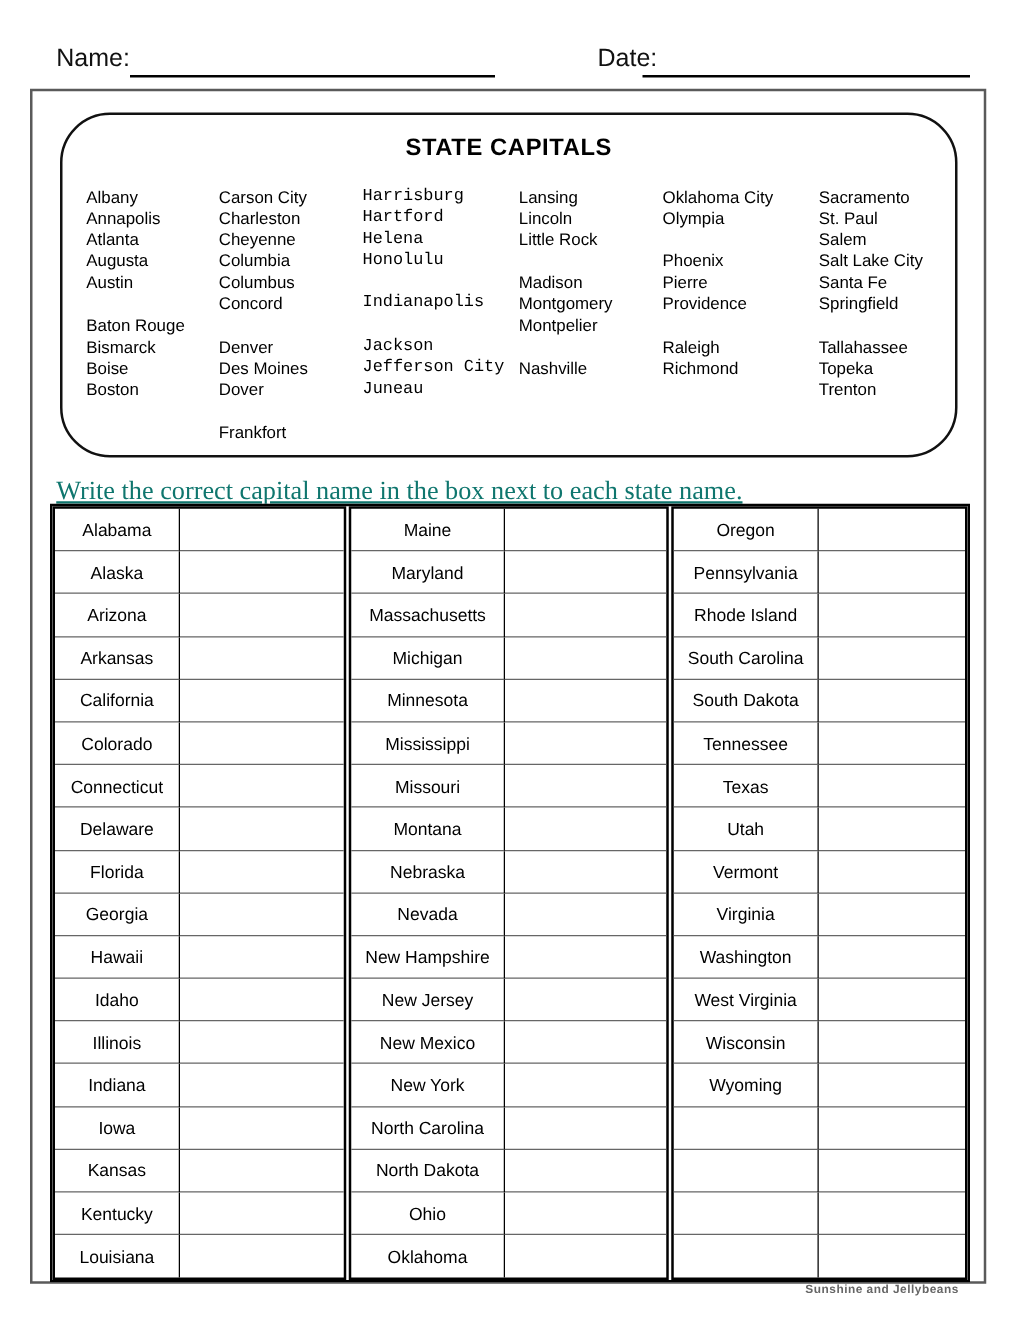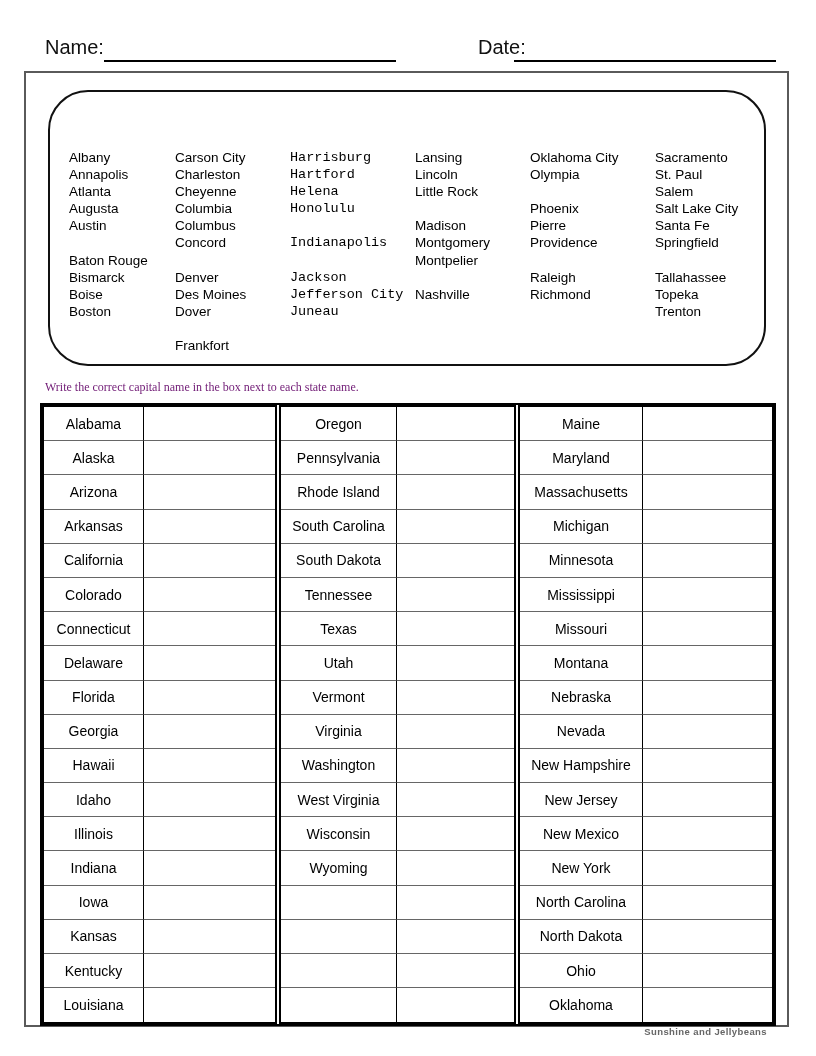--- a/index.html
+++ b/index.html
@@ -28,21 +28,21 @@
     text-align:center;margin-top:16px;font-size:19px;font-weight:700;
     letter-spacing:0.5px;
   }
   .wb-columns{position:absolute;left:0;top:57px;width:100%;height:210px;}
   .wb-col{position:absolute;top:0;}
   .wb-line{height:17.1px;font-size:13.5px;line-height:17.1px;white-space:nowrap;}
 
   
   .instruction{
     position:absolute;left:45px;top:380px;
-    font-family:"Liberation Serif", serif;font-size:12px;color:#701a75;
+    font-family:"Liberation Serif", serif;font-size:21px;color:#0f766e;text-decoration:underline;
   }
 
   
   .answer-table{
     position:absolute;left:40px;top:403px;
     display:flex;gap:2px;border:2px solid #000;background:#fff;
   }
   .group{
     display:grid;grid-auto-rows:34.2px;border:2px solid #000;background:#fff;
   }
@@ -66,20 +66,21 @@
 <div class="name-date">
   <span class="nd-label" style="left:45px;top:0;">Name:</span>
   <span class="nd-rule" style="left:104px;top:24px;width:292px;"></span>
   <span class="nd-label" style="left:478px;top:0;">Date:</span>
   <span class="nd-rule" style="left:514px;top:24px;width:262px;"></span>
 </div>
 
 <div class="page-frame"></div>
 
 <div class="word-bank">
+  <div class="wb-title">STATE CAPITALS</div>
   <div class="wb-columns" id="wb-columns">
       <div class="wb-col" style="left: 19px;">
         <div class="wb-line">Albany</div>
         <div class="wb-line">Annapolis</div>
         <div class="wb-line">Atlanta</div>
         <div class="wb-line">Augusta</div>
         <div class="wb-line">Austin</div>
         <div class="wb-line"></div>
         <div class="wb-line">Baton Rouge</div>
         <div class="wb-line">Bismarck</div>
@@ -195,20 +196,58 @@
       <div class="cell answer"></div>
       <div class="cell state">Iowa</div>
       <div class="cell answer"></div>
       <div class="cell state">Kansas</div>
       <div class="cell answer"></div>
       <div class="cell state">Kentucky</div>
       <div class="cell answer"></div>
       <div class="cell state">Louisiana</div>
       <div class="cell answer"></div>
     </div>
+    <div class="group" style="grid-template-columns: 123px 129px;">
+      <div class="cell state">Maine</div>
+      <div class="cell answer"></div>
+      <div class="cell state">Maryland</div>
+      <div class="cell answer"></div>
+      <div class="cell state">Massachusetts</div>
+      <div class="cell answer"></div>
+      <div class="cell state">Michigan</div>
+      <div class="cell answer"></div>
+      <div class="cell state">Minnesota</div>
+      <div class="cell answer"></div>
+      <div class="cell state">Mississippi</div>
+      <div class="cell answer"></div>
+      <div class="cell state">Missouri</div>
+      <div class="cell answer"></div>
+      <div class="cell state">Montana</div>
+      <div class="cell answer"></div>
+      <div class="cell state">Nebraska</div>
+      <div class="cell answer"></div>
+      <div class="cell state">Nevada</div>
+      <div class="cell answer"></div>
+      <div class="cell state">New Hampshire</div>
+      <div class="cell answer"></div>
+      <div class="cell state">New Jersey</div>
+      <div class="cell answer"></div>
+      <div class="cell state">New Mexico</div>
+      <div class="cell answer"></div>
+      <div class="cell state">New York</div>
+      <div class="cell answer"></div>
+      <div class="cell state">North Carolina</div>
+      <div class="cell answer"></div>
+      <div class="cell state">North Dakota</div>
+      <div class="cell answer"></div>
+      <div class="cell state">Ohio</div>
+      <div class="cell answer"></div>
+      <div class="cell state">Oklahoma</div>
+      <div class="cell answer"></div>
+    </div>
     <div class="group" style="grid-template-columns: 116px 117px;">
       <div class="cell state">Oregon</div>
       <div class="cell answer"></div>
       <div class="cell state">Pennsylvania</div>
       <div class="cell answer"></div>
       <div class="cell state">Rhode Island</div>
       <div class="cell answer"></div>
       <div class="cell state">South Carolina</div>
       <div class="cell answer"></div>
       <div class="cell state">South Dakota</div>
@@ -233,53 +272,15 @@
       <div class="cell answer"></div>
       <div class="cell state"></div>
       <div class="cell answer"></div>
       <div class="cell state"></div>
       <div class="cell answer"></div>
       <div class="cell state"></div>
       <div class="cell answer"></div>
       <div class="cell state"></div>
       <div class="cell answer"></div>
     </div>
-    <div class="group" style="grid-template-columns: 123px 129px;">
-      <div class="cell state">Maine</div>
-      <div class="cell answer"></div>
-      <div class="cell state">Maryland</div>
-      <div class="cell answer"></div>
-      <div class="cell state">Massachusetts</div>
-      <div class="cell answer"></div>
-      <div class="cell state">Michigan</div>
-      <div class="cell answer"></div>
-      <div class="cell state">Minnesota</div>
-      <div class="cell answer"></div>
-      <div class="cell state">Mississippi</div>
-      <div class="cell answer"></div>
-      <div class="cell state">Missouri</div>
-      <div class="cell answer"></div>
-      <div class="cell state">Montana</div>
-      <div class="cell answer"></div>
-      <div class="cell state">Nebraska</div>
-      <div class="cell answer"></div>
-      <div class="cell state">Nevada</div>
-      <div class="cell answer"></div>
-      <div class="cell state">New Hampshire</div>
-      <div class="cell answer"></div>
-      <div class="cell state">New Jersey</div>
-      <div class="cell answer"></div>
-      <div class="cell state">New Mexico</div>
-      <div class="cell answer"></div>
-      <div class="cell state">New York</div>
-      <div class="cell answer"></div>
-      <div class="cell state">North Carolina</div>
-      <div class="cell answer"></div>
-      <div class="cell state">North Dakota</div>
-      <div class="cell answer"></div>
-      <div class="cell state">Ohio</div>
-      <div class="cell answer"></div>
-      <div class="cell state">Oklahoma</div>
-      <div class="cell answer"></div>
-    </div>
   </div>
 
 <div class="footer-credit">Sunshine and Jellybeans</div>
 
 </body></html>

